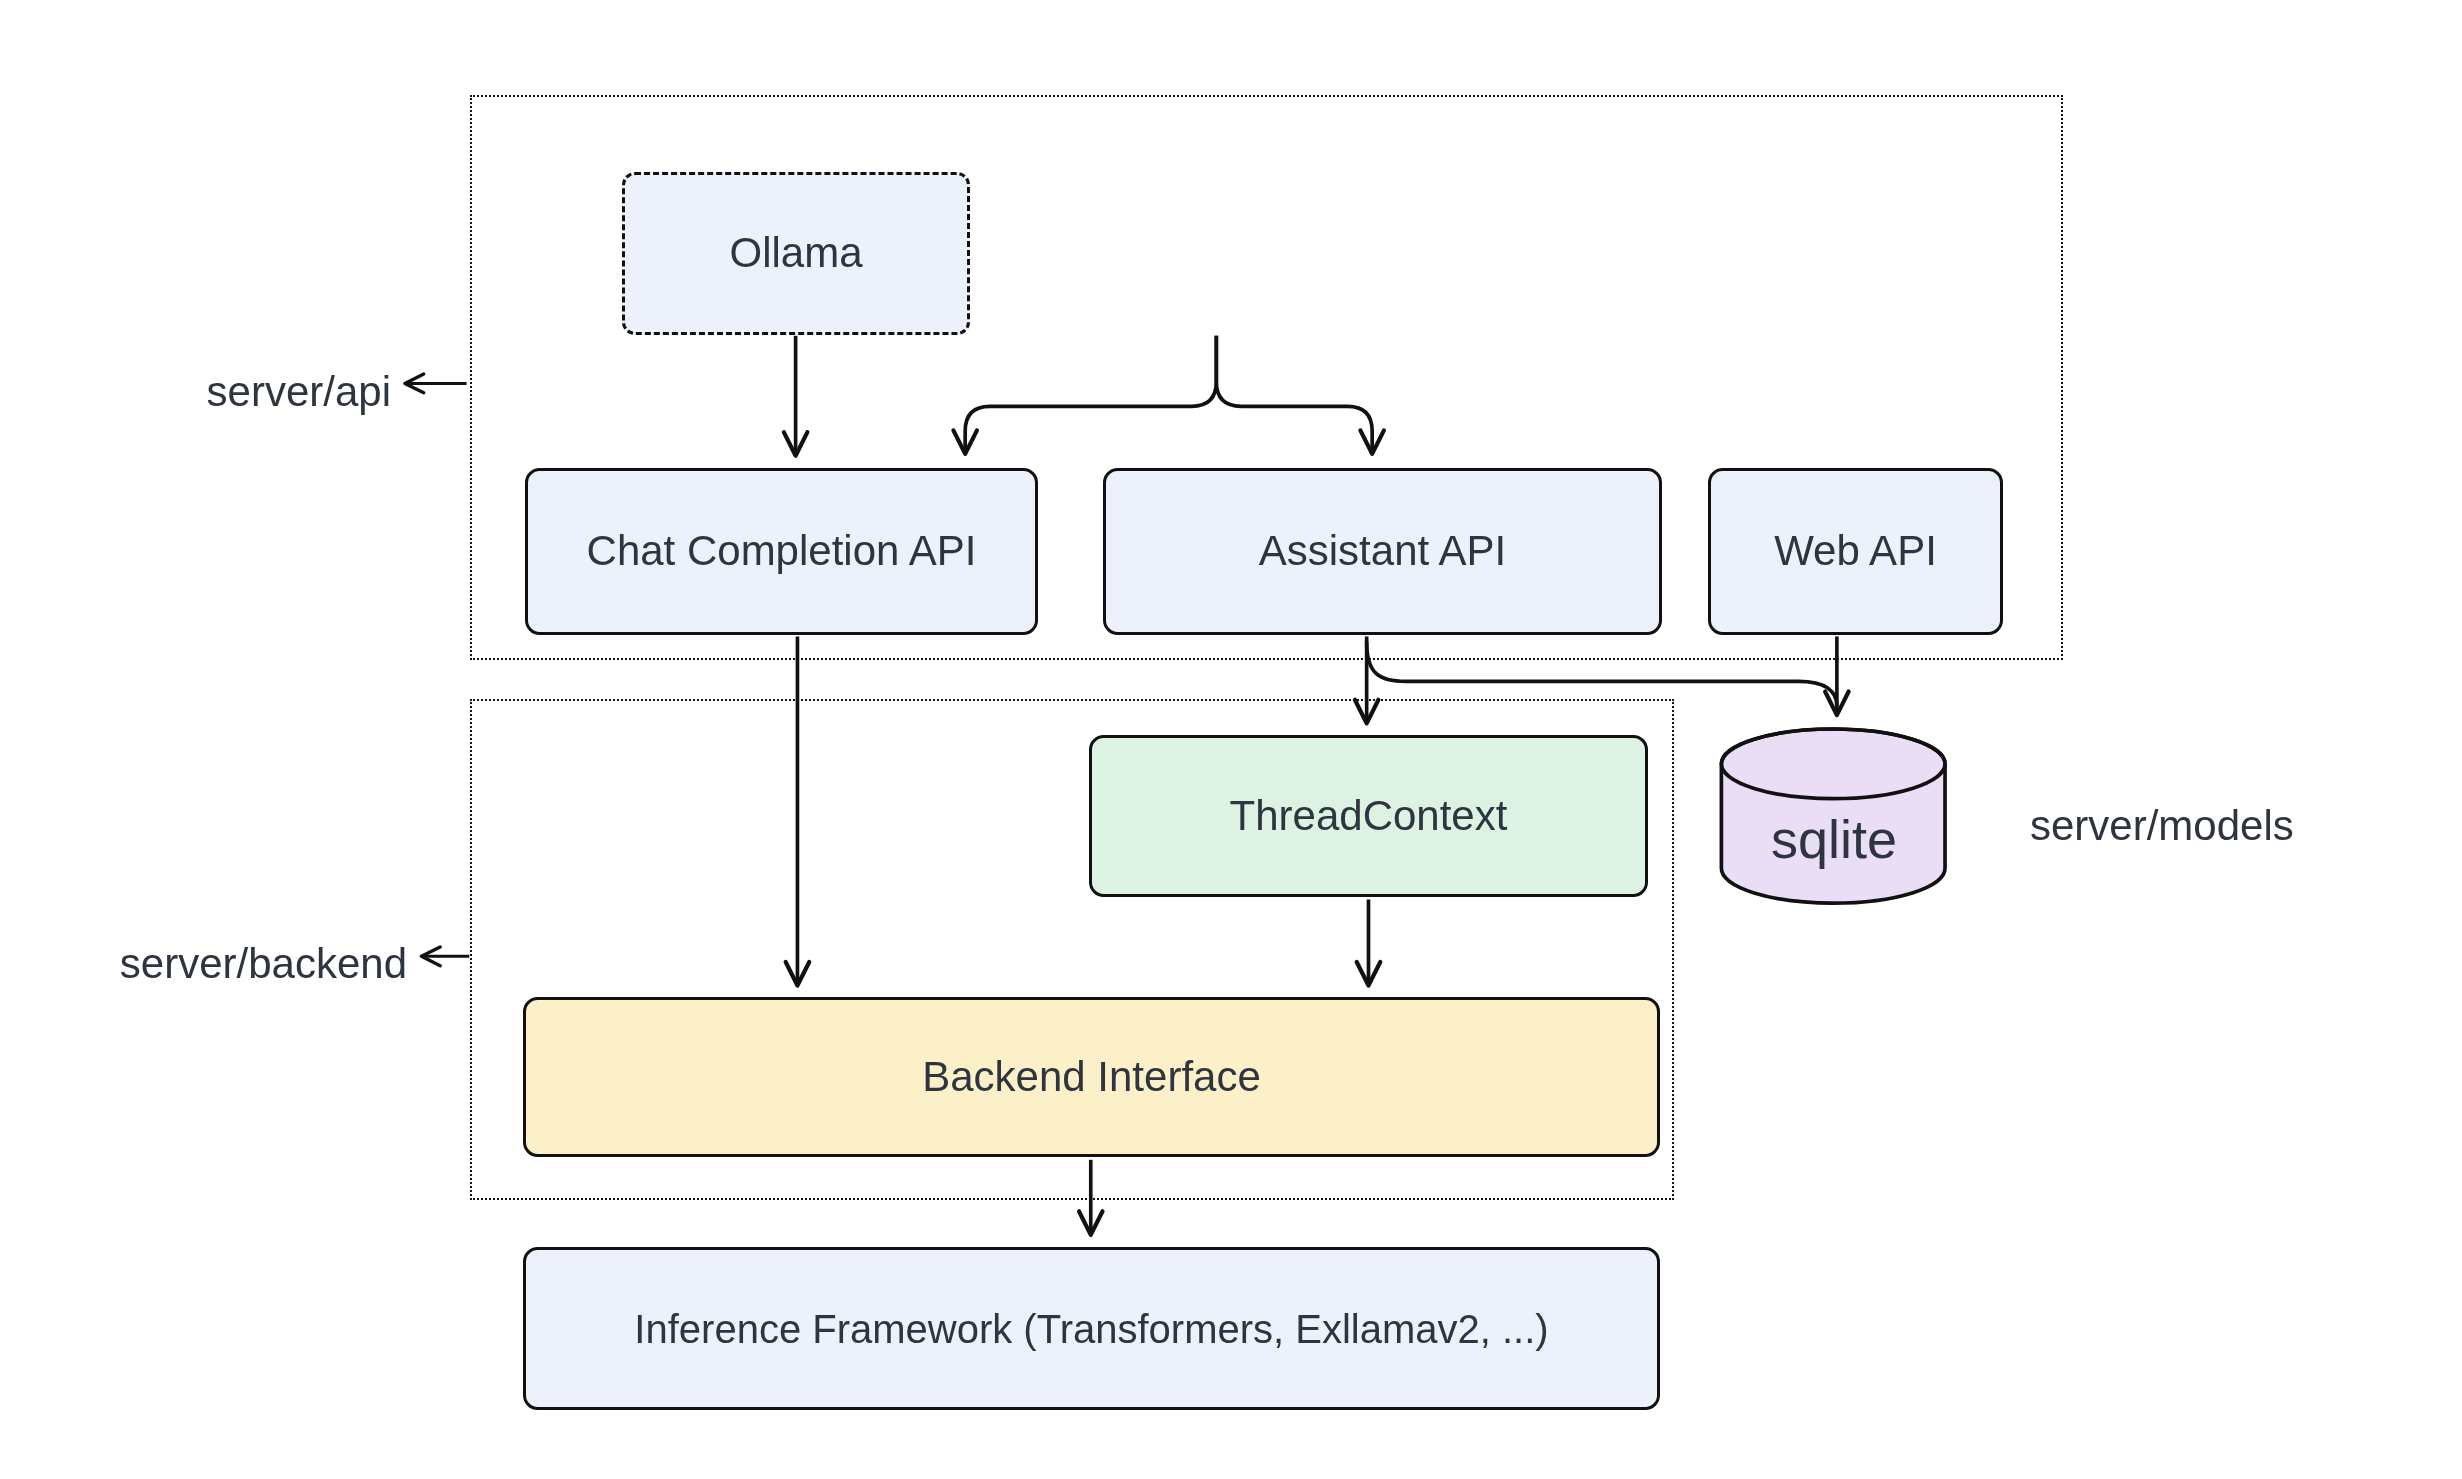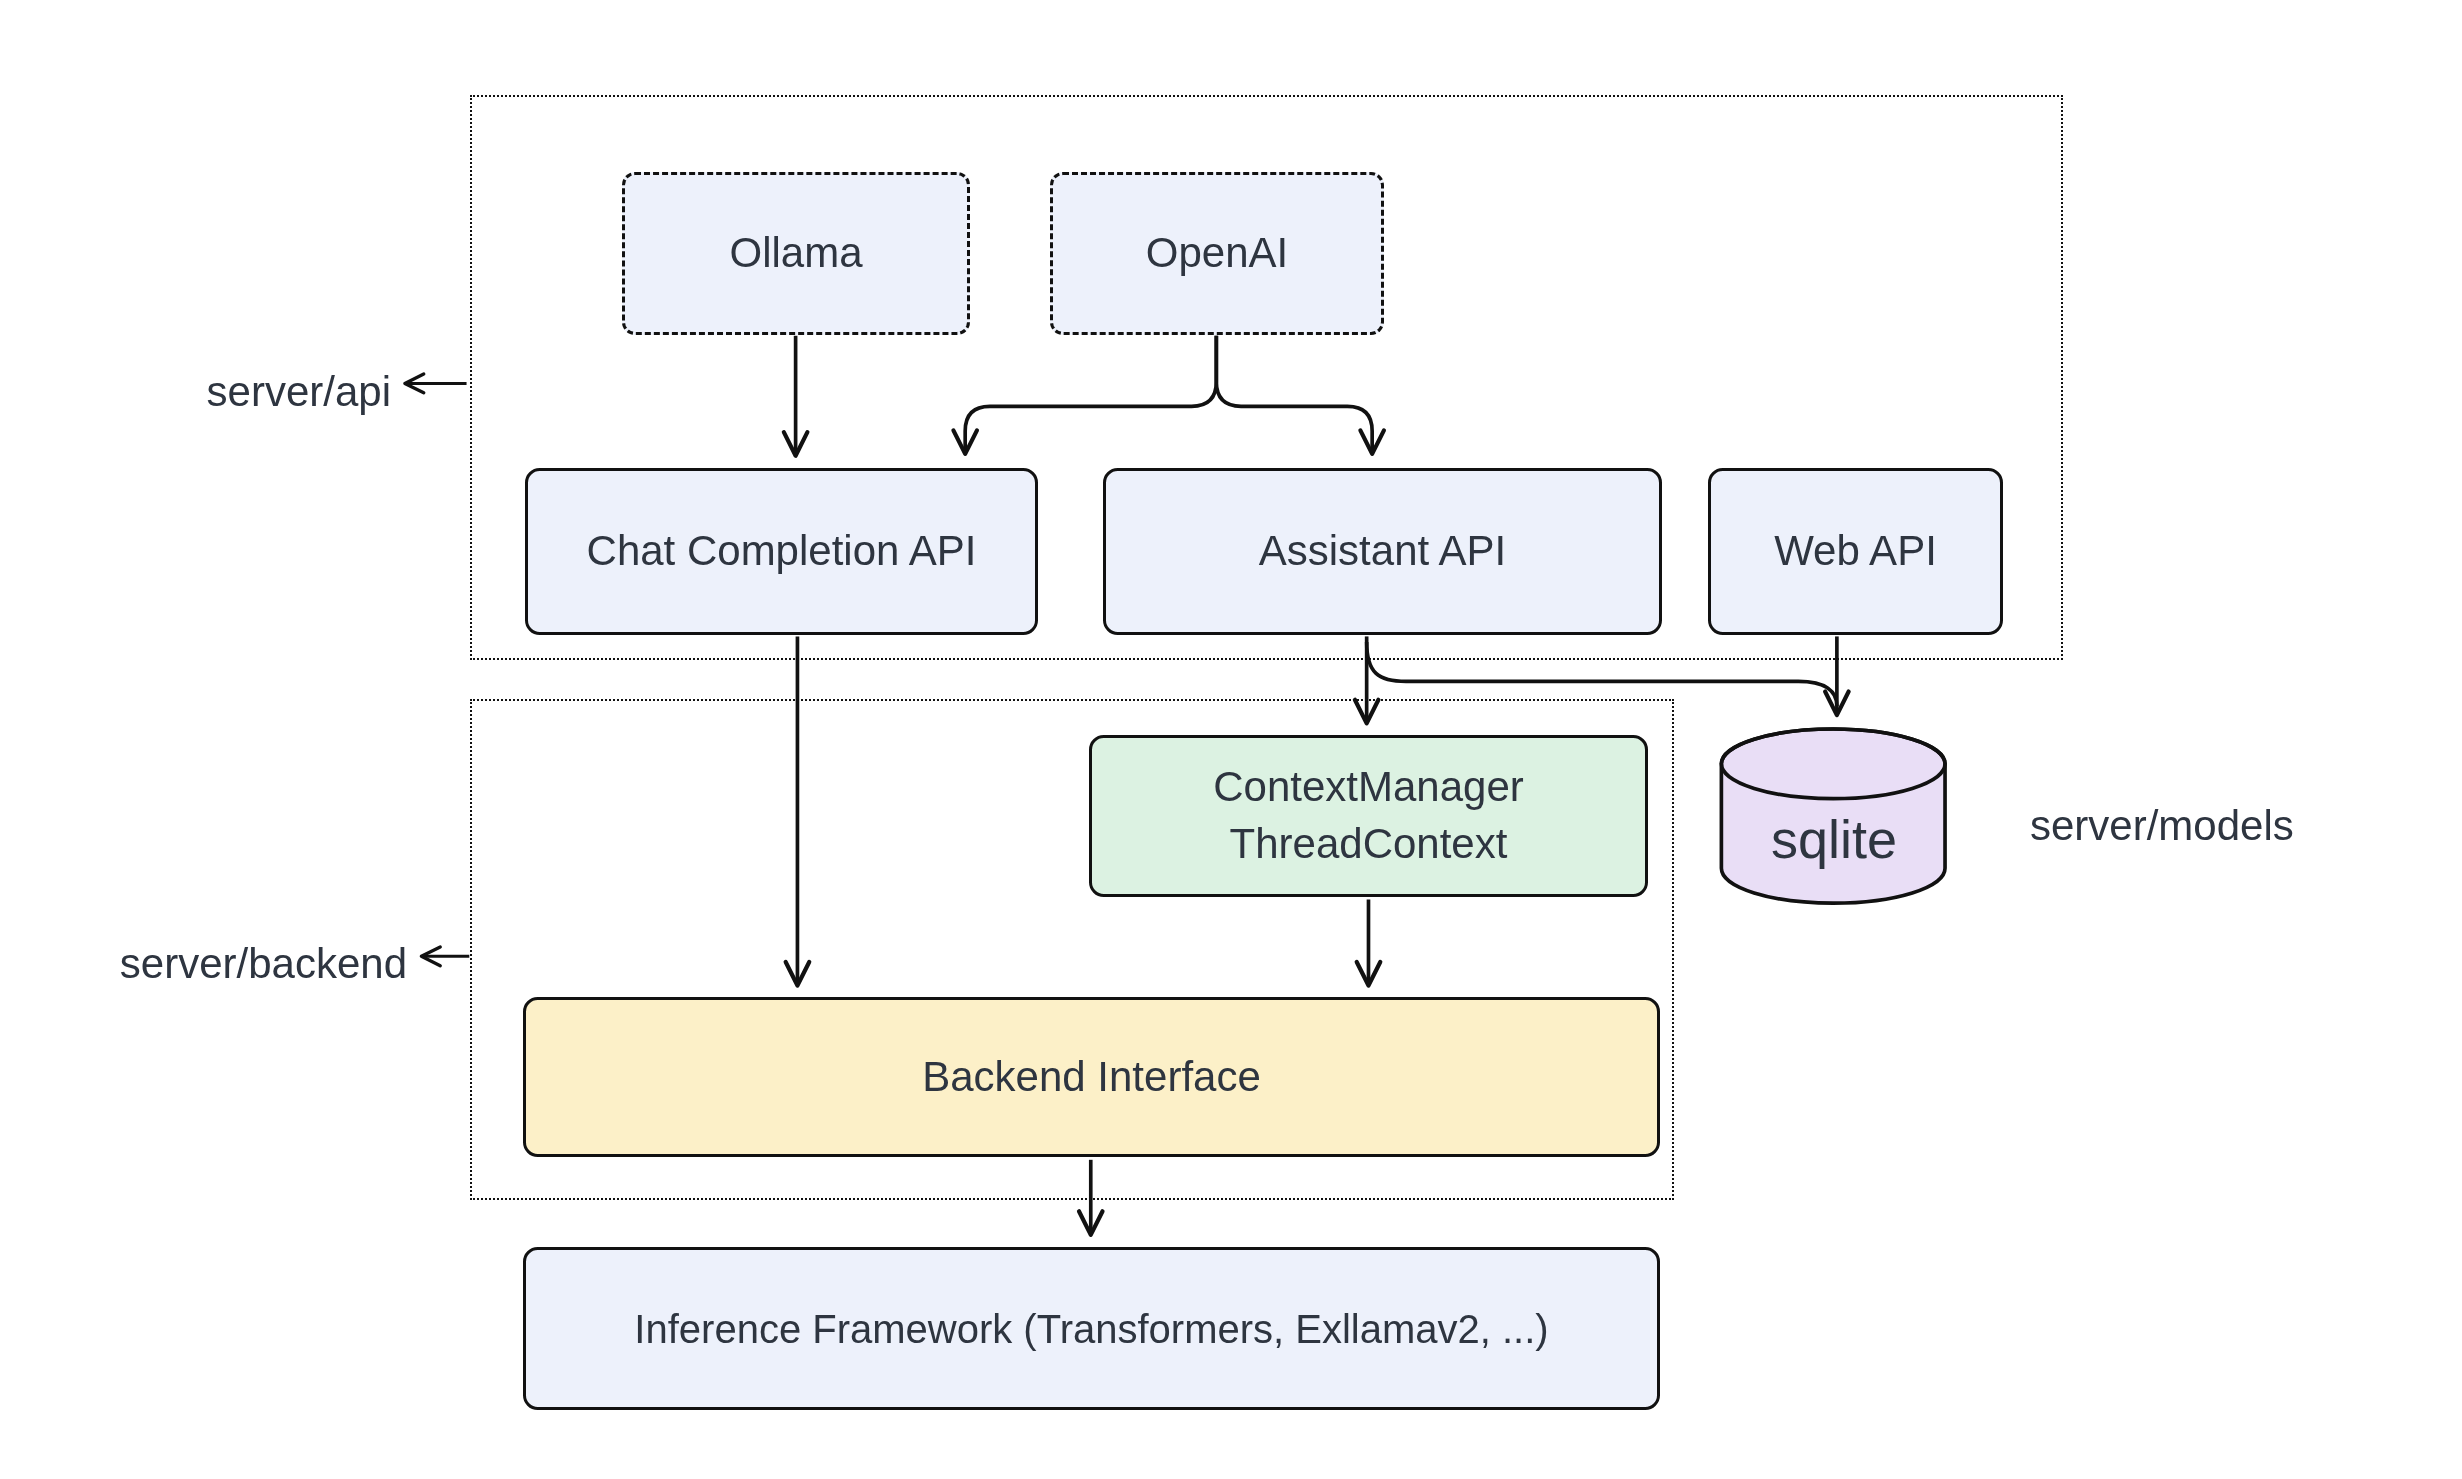--- a/index.html
+++ b/index.html
@@ -125,38 +125,34 @@
     <g>
       <path class="cyl-body" d="M 1878 833 L 1878 947 A 122 38 0 0 0 2122 947 L 2122 833 A 122 38 0 0 0 1878 833 Z"></path>
       <ellipse class="cyl-rim" cx="2000" cy="833" rx="122" ry="38"></ellipse>
     </g>
   </svg>
 
   <div class="node blue dashed" style="left:622px; top:172px; width:348px; height:163px;">
     <span>Ollama</span>
   </div>
 
-  <div class="node blue dashed" style="left:1050px; top:172px; width:334px; height:163px;">
-    <span>OpenAI</span>
-  </div>
 
   <div class="node blue" style="left:525px; top:468px; width:513px; height:167px;">
     <span>Chat Completion API</span>
   </div>
 
   <div class="node blue" style="left:1103px; top:468px; width:559px; height:167px;">
     <span>Assistant API</span>
   </div>
 
   <div class="node blue" style="left:1708px; top:468px; width:295px; height:167px;">
     <span>Web API</span>
   </div>
 
   <div class="node green" style="left:1089px; top:735px; width:559px; height:162px;">
-    <span>ContextManager</span>
     <span>ThreadContext</span>
   </div>
 
   <div class="node yellow" style="left:523px; top:997px; width:1137px; height:160px;">
     <span>Backend Interface</span>
   </div>
 
   <div class="node blue small-text" style="left:523px; top:1247px; width:1137px; height:163px;justify-content:center;">
     <span>Inference Framework (Transformers, Exllamav2, ...)</span>
   </div>

